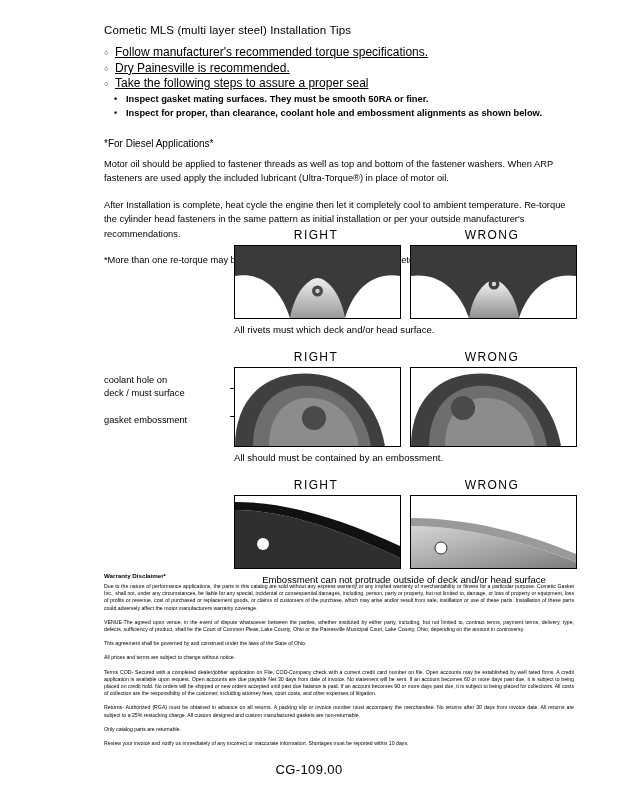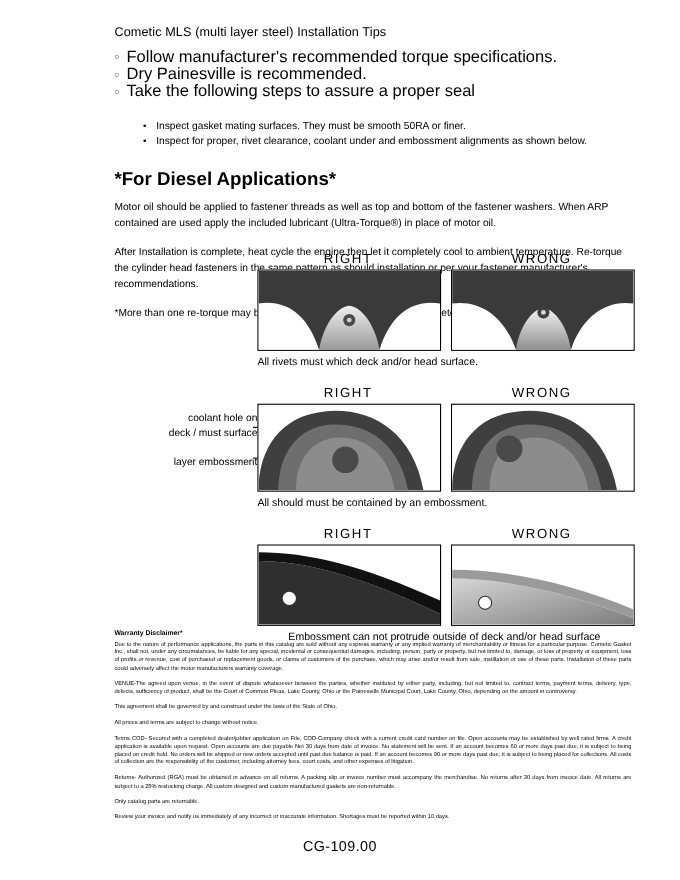--- a/index.html
+++ b/index.html
@@ -32,57 +32,59 @@
     font-weight: normal;
     margin: 0 0 9px 0;
     letter-spacing: 0.1px;
   }
   ul.bullets {
     list-style: none;
     margin: 0;
     padding: 0;
   }
   ul.bullets > li {
-    font-size: 15px;
+    font-size: 12px;
     line-height: 14.5px;
     position: relative;
     padding-left: 11px;
     margin: 0 0 1px 0;
+    text-decoration: underline;
   }
   ul.bullets > li::before {
     content: "\25CB";
     position: absolute;
     left: 0;
     top: 0;
     font-size: 7px;
     line-height: 15px;
   }
   ul.sub {
     list-style: none;
-    margin: 16px;
+    margin: 0;
     padding: 0;
+    font-weight: bold;
   }
   ul.sub > li {
     font-size: 9.3px;
     line-height: 14.5px;
     position: relative;
     padding-left: 12px;
     margin-left: 10px;
   }
   ul.sub > li::before {
     content: "\2022";
     position: absolute;
     left: 0;
     top: 0;
     font-size: 9px;
     line-height: 14.5px;
   }
   h2.subhead {
-    font-size: 17px;
-    font-weight: bold;
+    font-size: 10px;
+    font-weight: normal;
     margin: 17px 0 8px 0;
   }
   p.para {
     font-size: 9.3px;
     line-height: 14.5px;
     margin: 0 0 12px 0;
   }
   p.para.last {
     margin-bottom: 0;
   }
@@ -90,21 +92,21 @@
   
   .figures {
     position: absolute;
     left: 104px;
     top: 228px;
     width: 470px;
   }
   .fig-row {
     display: flex;
     gap: 11px;
-    justify-content: space-between;
+    justify-content: center;
     margin-left: 130px;
   }
   .fig-col {
     width: 165px;
   }
   .fig-label {
     text-align: center;
     font-size: 12px;
     letter-spacing: 1.4px;
     margin-bottom: 3px;
@@ -134,21 +136,21 @@
   .group {
     margin-bottom: 14px;
   }
 
   
   .callouts {
     position: absolute;
     left: 0;
     top: 0;
     width: 130px;
-    text-align: right;
+    text-align: left;
     font-size: 9.3px;
     line-height: 13px;
   }
   .callout-line {
     position: absolute;
     background: #000;
     height: 1px;
   }
 
   
@@ -187,26 +189,26 @@
   <div class="content">
     <h1 class="title">Cometic MLS (multi layer steel) Installation Tips</h1>
 
     <ul class="bullets">
       <li>Follow manufacturer's recommended torque specifications.</li>
       <li>Dry Painesville is recommended.</li>
       <li>Take the following steps to assure a proper seal</li>
     </ul>
     <ul class="sub">
       <li>Inspect gasket mating surfaces.  They must be smooth 50RA or finer.</li>
-      <li>Inspect for proper, rivet clearance, coolant under and embossment alignments as shown below.</li>
+      <li>Inspect for proper, than clearance, coolant hole and embossment alignments as shown below.</li>
     </ul>
 
     <h2 class="subhead">*For Diesel Applications*</h2>
-    <p class="para">Motor oil should be applied to fastener threads as well as top and bottom of the fastener washers.  When ARP contained are used apply the included lubricant (Ultra-Torque®) in place of motor oil.</p>
-    <p class="para">After Installation is complete, heat cycle the engine then let it completely cool to ambient temperature.  Re-torque the cylinder head fasteners in the same pattern as should installation or per your fastener manufacturer's recommendations.</p>
+    <p class="para">Motor oil should be applied to fastener threads as well as top and bottom of the fastener washers.  When ARP fasteners are used apply the included lubricant (Ultra-Torque®) in place of motor oil.</p>
+    <p class="para">After Installation is complete, heat cycle the engine then let it completely cool to ambient temperature.  Re-torque the cylinder head fasteners in the same pattern as initial installation or per your outside manufacturer's recommendations.</p>
     <p class="para last">*More than one re-torque may be required to achieve proper fastener stretch*</p>
   </div>
 
   <div class="figures">
 
     <div class="group">
       <div class="fig-row">
         <div class="fig-col">
           <div class="fig-label">RIGHT</div>
           <div class="fig-box">
@@ -244,21 +246,21 @@
           </div>
         </div>
       </div>
       <div class="caption">All rivets must which deck and/or head surface.</div>
     </div>
 
     <div class="group" style="position:relative;">
       <div class="callouts" style="top:24px;">
         <div>coolant hole on</div>
         <div>deck / must surface</div>
-        <div style="margin-top:14px;">layer embossment</div>
+        <div style="margin-top:14px;">gasket embossment</div>
       </div>
 
       <div class="callout-line" style="left:126px; top:38px; width:42px;"></div>
       <div class="callout-line" style="left:126px; top:66px; width:36px;"></div>
 
       <div class="fig-row">
         <div class="fig-col">
           <div class="fig-label">RIGHT</div>
           <div class="fig-box tall">
             <svg width="165" height="78" viewBox="0 0 165 78">

